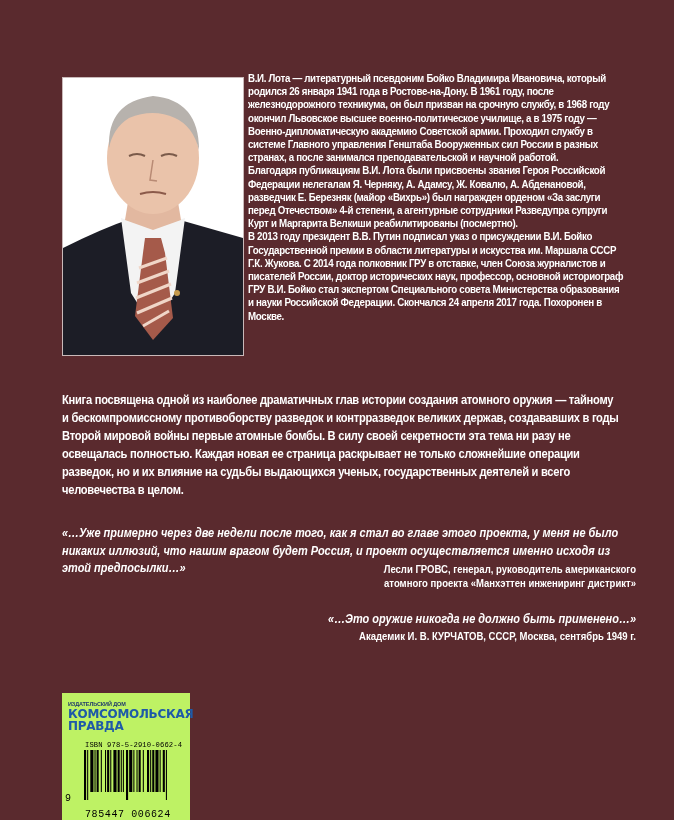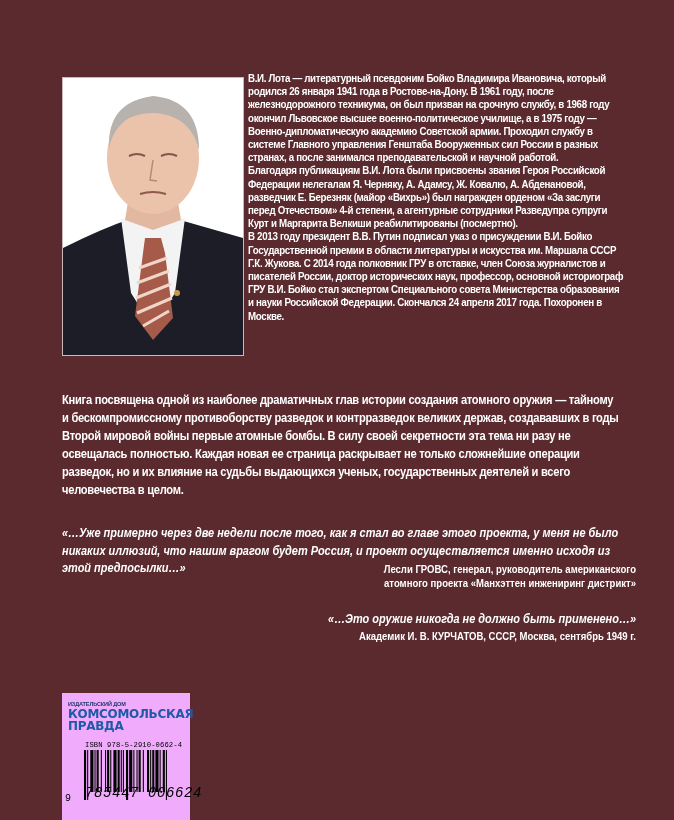--- a/index.html
+++ b/index.html
@@ -45,21 +45,21 @@
       font-size:12.2px; line-height:16px; font-weight:bold; font-style:italic;
       transform:scaleX(0.9); transform-origin:right top; width:400px;
     }
     .attr2 {
       position:absolute; right:38px; top:629px; text-align:right;
       font-size:10.6px; line-height:14px; font-weight:bold;
       transform:scaleX(0.9); transform-origin:right top; width:400px;
     }
     .publisher {
       position:absolute; left:62px; top:693px; width:128px; height:127px;
-      background:#f0abfc; color:#000;
+      background:#bef264; color:#000;
     }
     .pub-small {
       position:absolute; left:6px; top:8px; font-size:5.5px; font-weight:bold;
       color:#1f3a6b; letter-spacing:-0.1px; white-space:nowrap;
     }
     .pub-brand {
       position:absolute; left:6px; top:15px; font-size:13px; line-height:12px;
       font-weight:bold; color:#1e5aa8; letter-spacing:-0.3px;
       font-family:"DejaVu Sans", sans-serif;
       transform:scaleX(0.92); transform-origin:left top; white-space:nowrap;
@@ -67,22 +67,22 @@
     .isbn-text {
       position:absolute; left:23px; top:48px; font-size:7.2px;
       font-family:"Liberation Mono", monospace; letter-spacing:0.1px; white-space:nowrap;
     }
     .barcode { position:absolute; left:22px; top:57px; width:103px; height:50px; }
     .ean-first {
       position:absolute; left:3px; top:100px; font-size:10px;
       font-family:"Liberation Mono", monospace;
     }
     .ean-rest {
-      position:absolute; left:23px; top:92px; font-size:14px; letter-spacing:0.6px;
-      font-family:"Liberation Mono", monospace; white-space:nowrap;font-style:italic;
+      position:absolute; left:23px; top:116px; font-size:10px; letter-spacing:0.6px;
+      font-family:"Liberation Mono", monospace; white-space:nowrap;
     }
   </style>
 </head>
 <body>
 
 <div class="photo">
   <svg viewBox="0 0 180 277">
     <rect x="0" y="0" width="180" height="277" fill="#ffffff"></rect>
 
     <path d="M0 170 Q40 150 70 140 L110 140 Q145 150 180 160 L180 277 L0 277 Z" fill="#1c1d26"></path>

